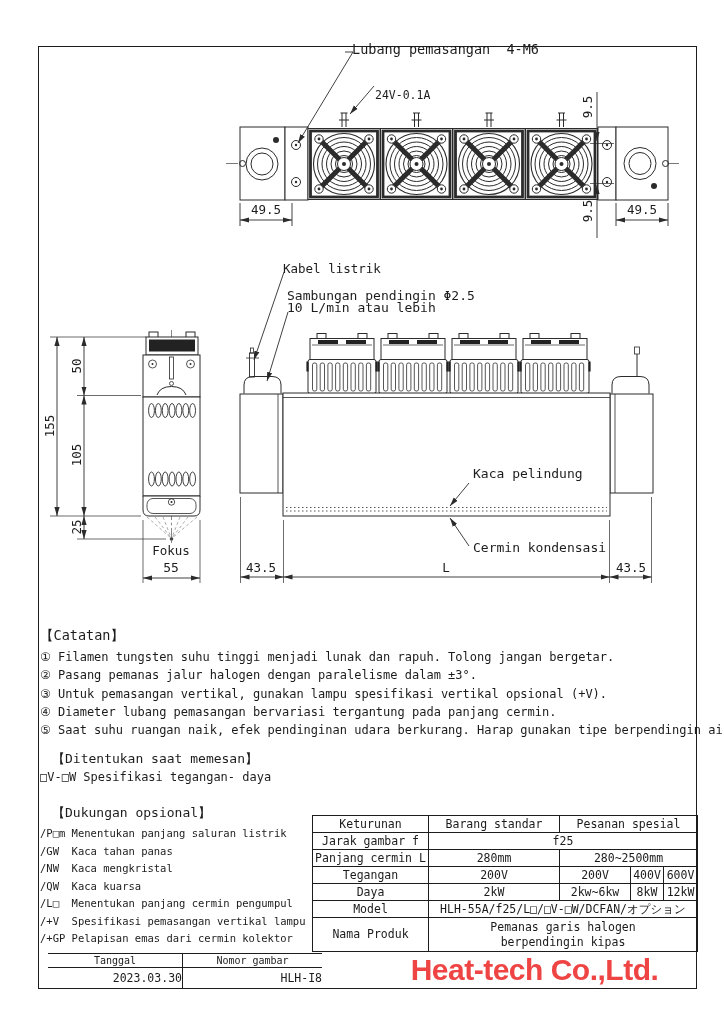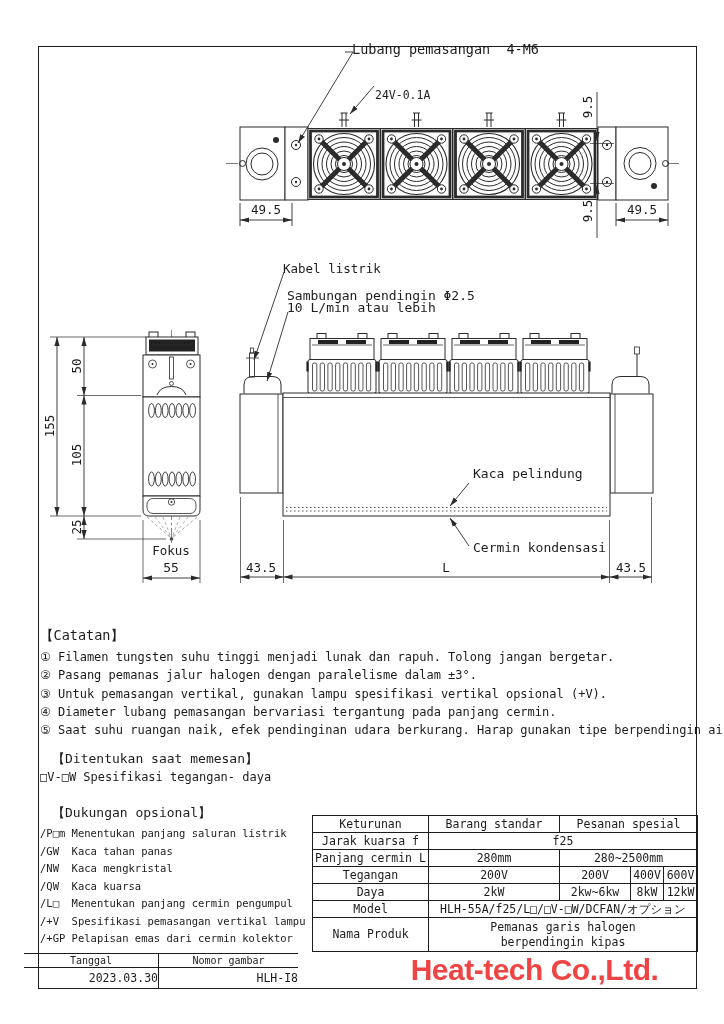--- a/index.html
+++ b/index.html
@@ -10,21 +10,21 @@
   .lbl{position:absolute;white-space:pre;font-size:12px;line-height:1.1;color:#1d1d1d;}
   .ctr{transform:translate(-50%,-50%);}
   .rot{transform:translate(-50%,-50%) rotate(-90deg);} .f11{font-size:13px;} .f115{font-size:11.5px;}
   .f12{font-size:12px;} .f125{font-size:12.5px;} .f13{font-size:13px;} .f135{font-size:13.5px;}
   .notes-item{position:absolute;white-space:pre;font-size:12px;}
   .opt-item{position:absolute;white-space:pre;font-size:10.5px;}
   table.spec{position:absolute;left:312px;top:815px;width:385px;border-collapse:collapse;
              table-layout:fixed;font-size:11.5px;}
   table.spec td{border:1px solid #1c1c1c;text-align:center;padding:0;height:16px;
                 overflow:hidden;white-space:pre-line;line-height:1.3;}
-  #titleblock{position:absolute;left:24px;top:953px;width:274px;height:34px;border-top:1.2px solid #1c1c1c;display:flex;}
+  #titleblock{position:absolute;left:48px;top:953px;width:274px;height:34px;border-top:1.2px solid #1c1c1c;display:flex;}
   .tb-col{height:100%;box-sizing:border-box;}
   .tb-col.c1{width:135px;border-right:1px solid #1c1c1c;}
   .tb-col.c2{width:139px;}
   .tb-head{height:13px;border-bottom:1px solid #1c1c1c;text-align:center;font-size:10px;line-height:13px;}
   .tb-val{height:21px;text-align:right;font-size:11.5px;line-height:21px;}
   #logo{position:absolute;left:312px;top:953px;width:385px;height:34px;
         display:flex;align-items:center;justify-content:center;padding-left:60px;box-sizing:border-box;
         font-family:"Liberation Sans","DejaVu Sans",sans-serif;font-weight:bold;
         font-size:30px;letter-spacing:-0.5px;}
 </style>
@@ -293,21 +293,21 @@
         <col style="width:33px">
         <col style="width:34px">
       </colgroup>
     <tbody>
         <tr>
       <td>Keturunan</td>
       <td>Barang standar</td>
       <td colspan="3">Pesanan spesial</td>
     </tr>
     <tr>
-      <td>Jarak kuarsa f</td>
+      <td>Jarak gambar f</td>
       <td colspan="4">f25</td>
     </tr>
     <tr>
       <td>Panjang cermin L</td>
       <td>280mm</td>
       <td colspan="3">280~2500mm</td>
     </tr>
     <tr>
       <td>Tegangan</td>
       <td>200V</td>

